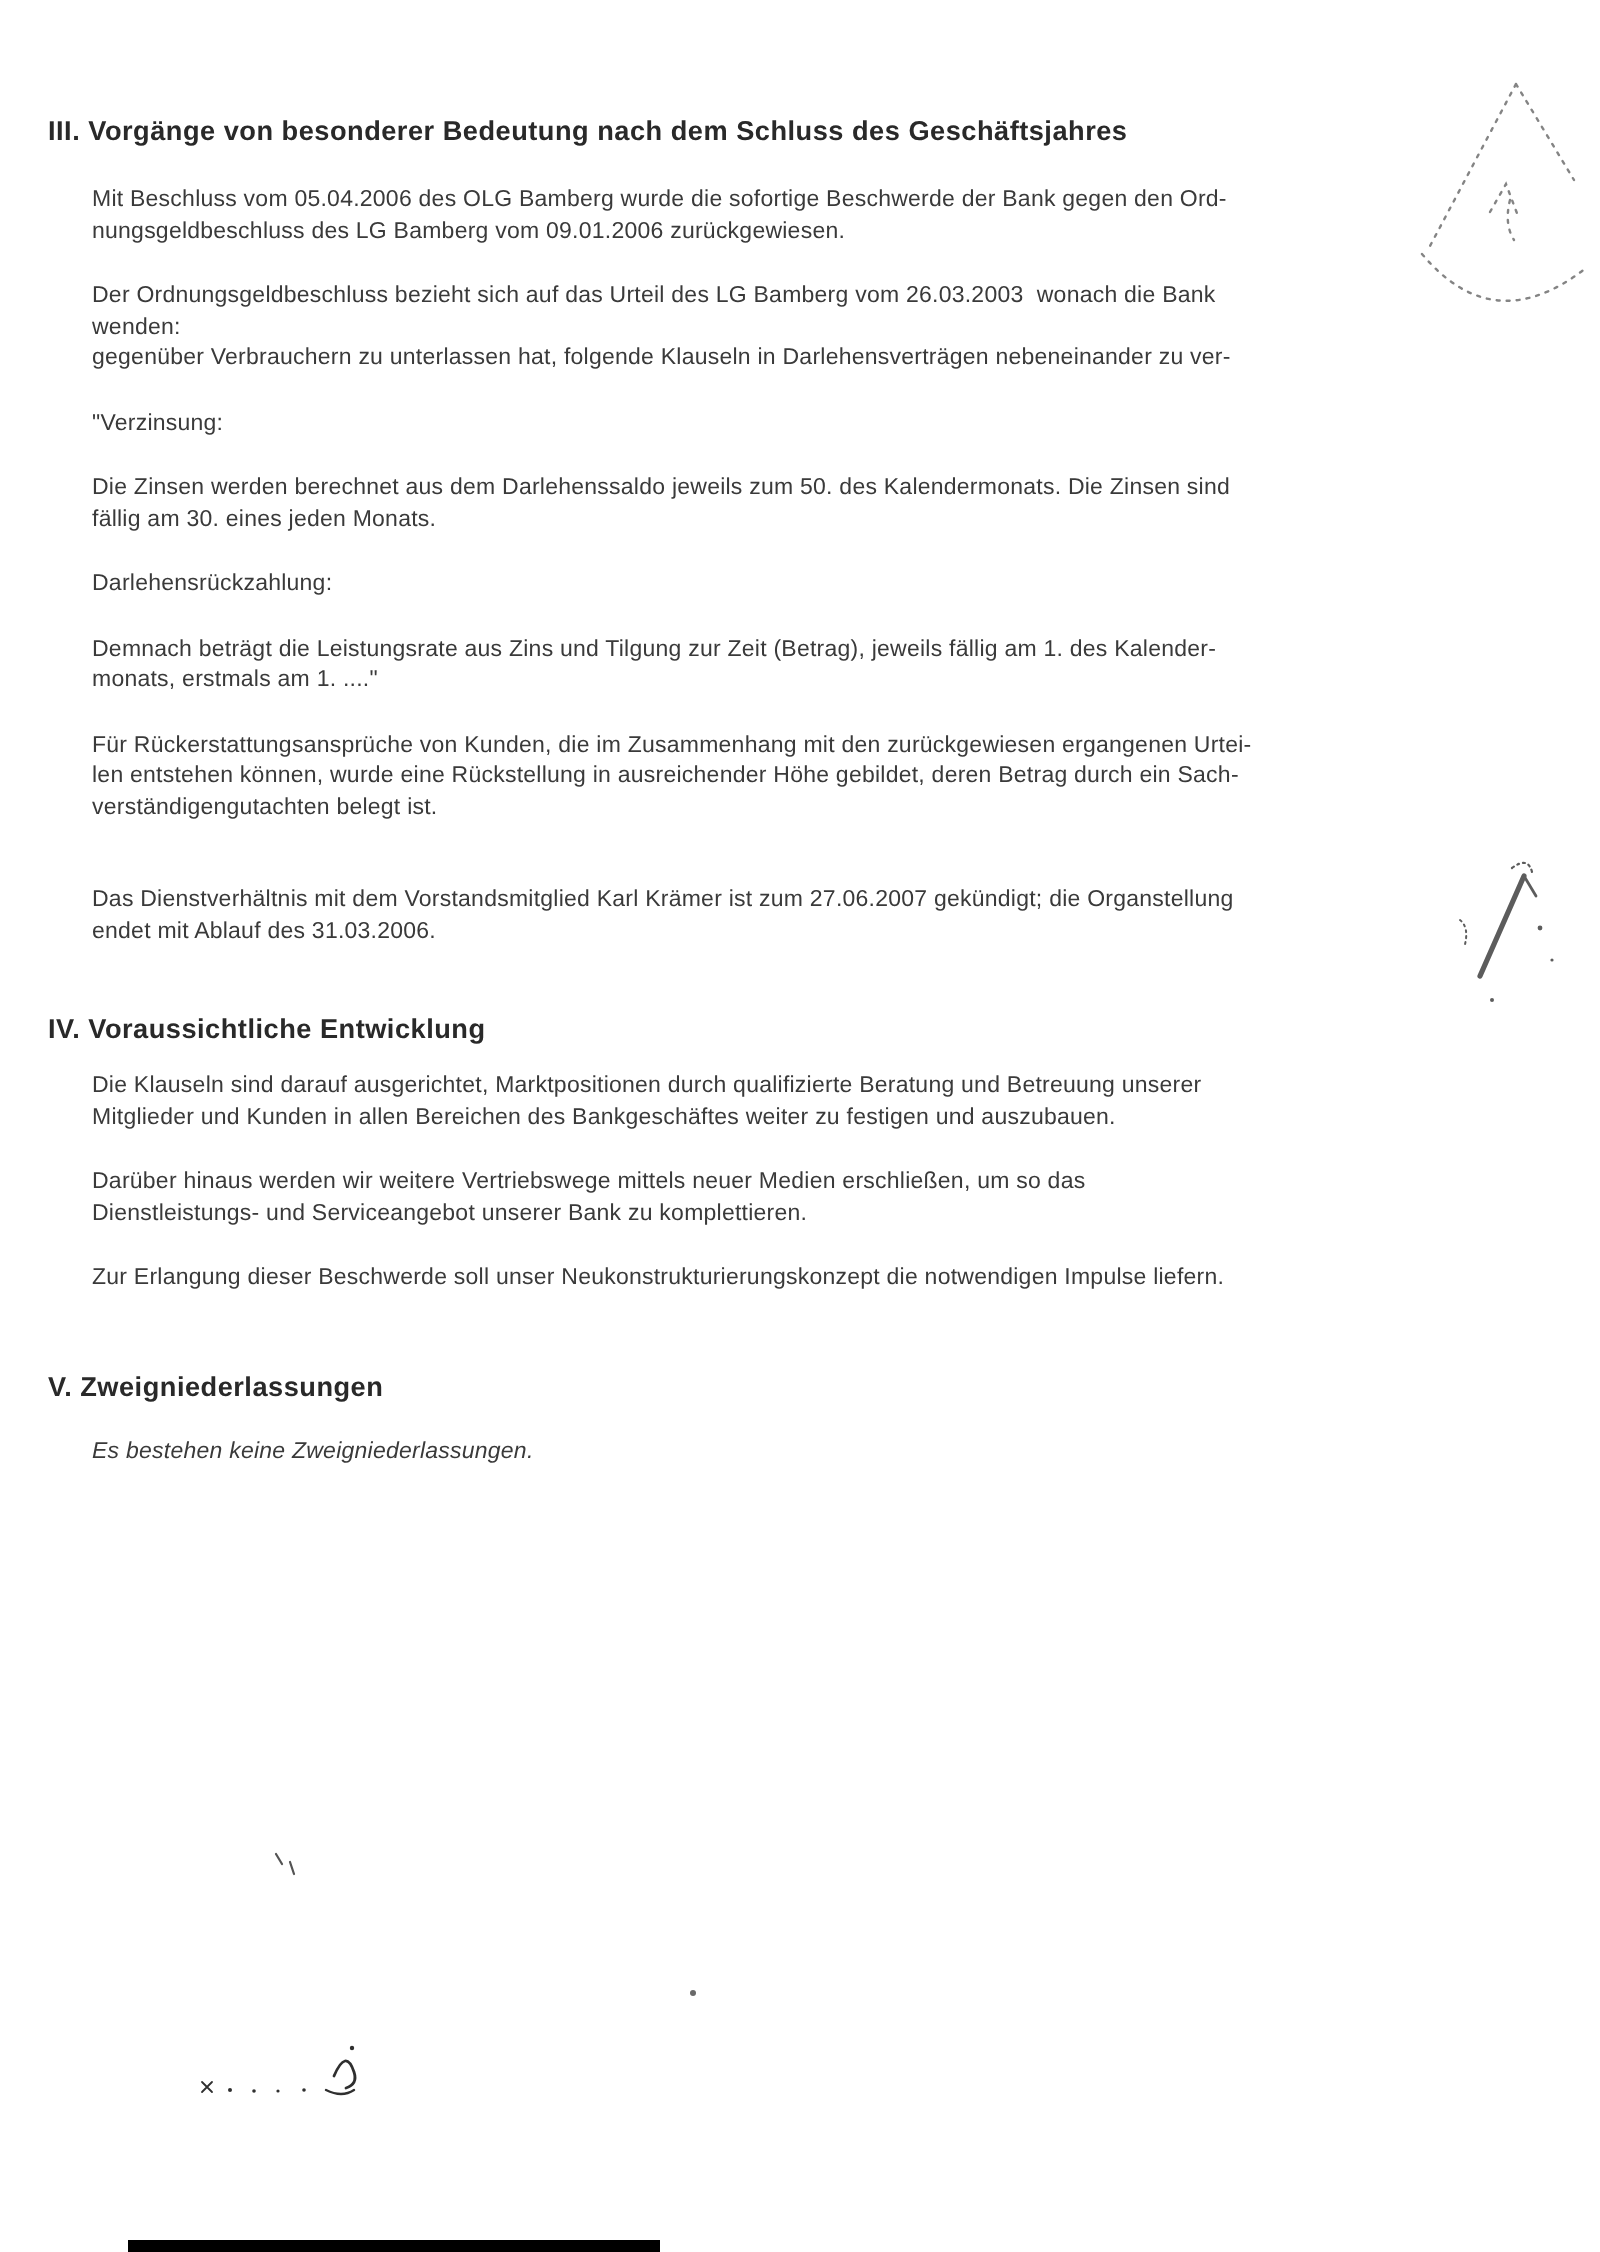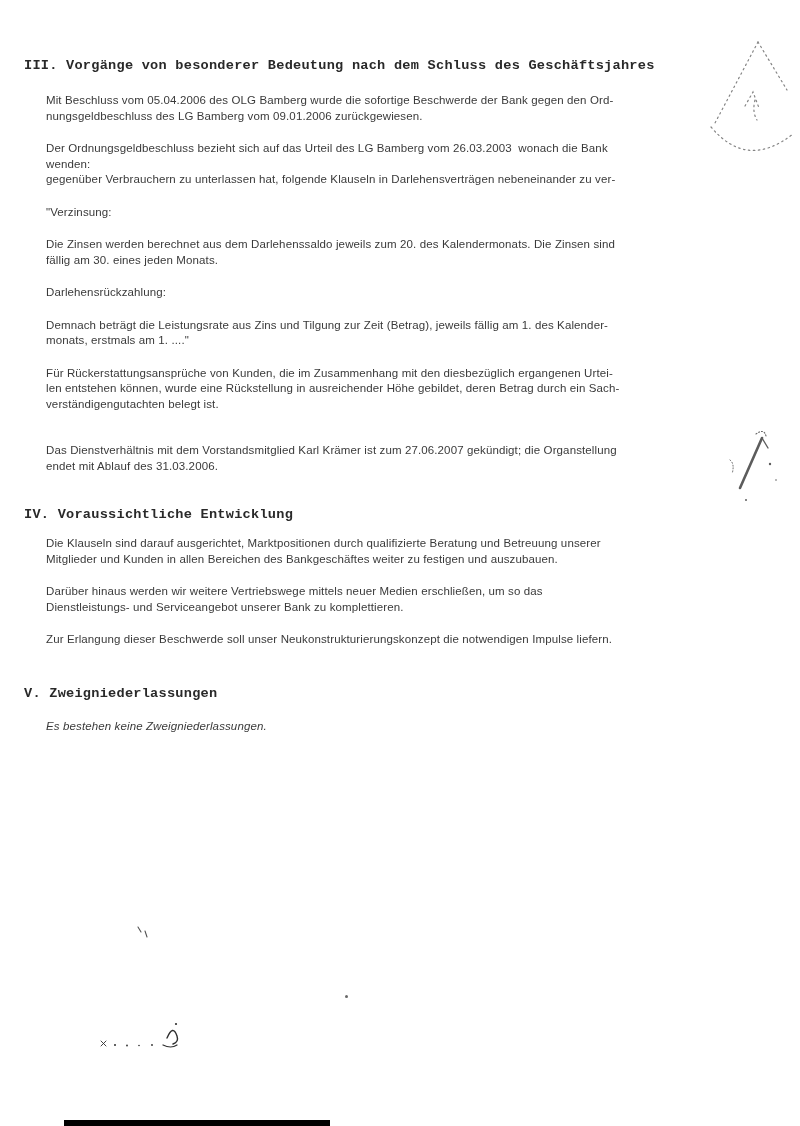--- a/index.html
+++ b/index.html
@@ -10,21 +10,21 @@
     position:relative;
     overflow:hidden;
   }
   .sheet {
     position:absolute; inset:0;
     color:#3d3d3d;
     filter: blur(0.26px) contrast(1.05);
   }
   h2 {
     font-size:13.6px; font-weight:bold; color:#2d2d2d;
-    letter-spacing:.25px; margin:0 0 0 24px; line-height:16px;font-family:Liberation Mono, monospace;
+    letter-spacing:.25px; margin:0 0 0 24px; line-height:16px;
   }
   .sec0 h2 { margin-top:58px; }
   .sec1 h2 { margin-top:33px; }
   .sec2 h2 { margin-top:38px; }
   .paras { margin:19px 0 0 46px; }
   .sec1 .paras { margin-top:13px; }
   .sec2 .paras { margin-top:17px;font-style:italic; }
   .para { margin:0 0 17px 0; }
   .sec0 .para:nth-child(8) { margin-top:31px; }
   .tline {
@@ -56,32 +56,32 @@
         </p>
         <p class="para">
           <span class="tline">Der Ordnungsgeldbeschluss bezieht sich auf das Urteil des LG Bamberg vom 26.03.2003  wonach die Bank</span>
           <span class="tline">wenden:</span>
           <span class="tline">gegenüber Verbrauchern zu unterlassen hat, folgende Klauseln in Darlehensverträgen nebeneinander zu ver-</span>
         </p>
         <p class="para">
           <span class="tline">"Verzinsung:</span>
         </p>
         <p class="para">
-          <span class="tline">Die Zinsen werden berechnet aus dem Darlehenssaldo jeweils zum 20. des Kalendermonats. Die Zinsen sind</span>
+          <span class="tline">Die Zinsen werden berechnet aus dem Darlehenssaldo jeweils zum 50. des Kalendermonats. Die Zinsen sind</span>
           <span class="tline">fällig am 30. eines jeden Monats.</span>
         </p>
         <p class="para">
           <span class="tline">Darlehensrückzahlung:</span>
         </p>
         <p class="para">
           <span class="tline">Demnach beträgt die Leistungsrate aus Zins und Tilgung zur Zeit (Betrag), jeweils fällig am 1. des Kalender-</span>
           <span class="tline">monats, erstmals am 1. ...."</span>
         </p>
         <p class="para">
-          <span class="tline">Für Rückerstattungsansprüche von Kunden, die im Zusammenhang mit den diesbezüglich ergangenen Urtei-</span>
+          <span class="tline">Für Rückerstattungsansprüche von Kunden, die im Zusammenhang mit den zurückgewiesen ergangenen Urtei-</span>
           <span class="tline">len entstehen können, wurde eine Rückstellung in ausreichender Höhe gebildet, deren Betrag durch ein Sach-</span>
           <span class="tline">verständigengutachten belegt ist.</span>
         </p>
         <p class="para">
           <span class="tline">Das Dienstverhältnis mit dem Vorstandsmitglied Karl Krämer ist zum 27.06.2007 gekündigt; die Organstellung</span>
           <span class="tline">endet mit Ablauf des 31.03.2006.</span>
         </p>
       </div>
   </section>
 

